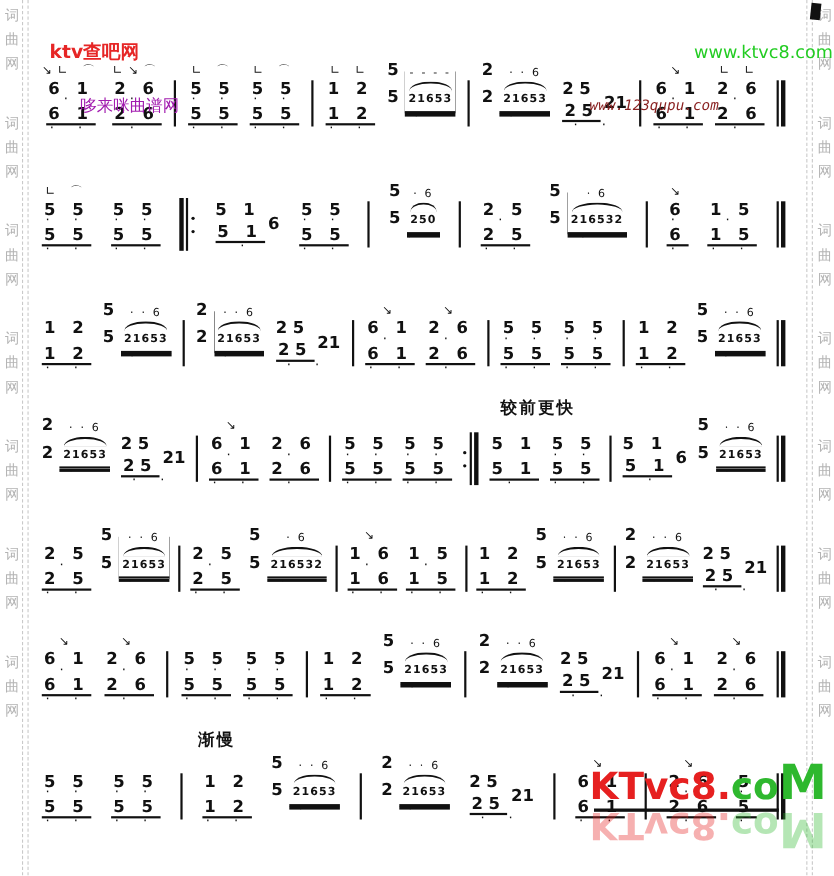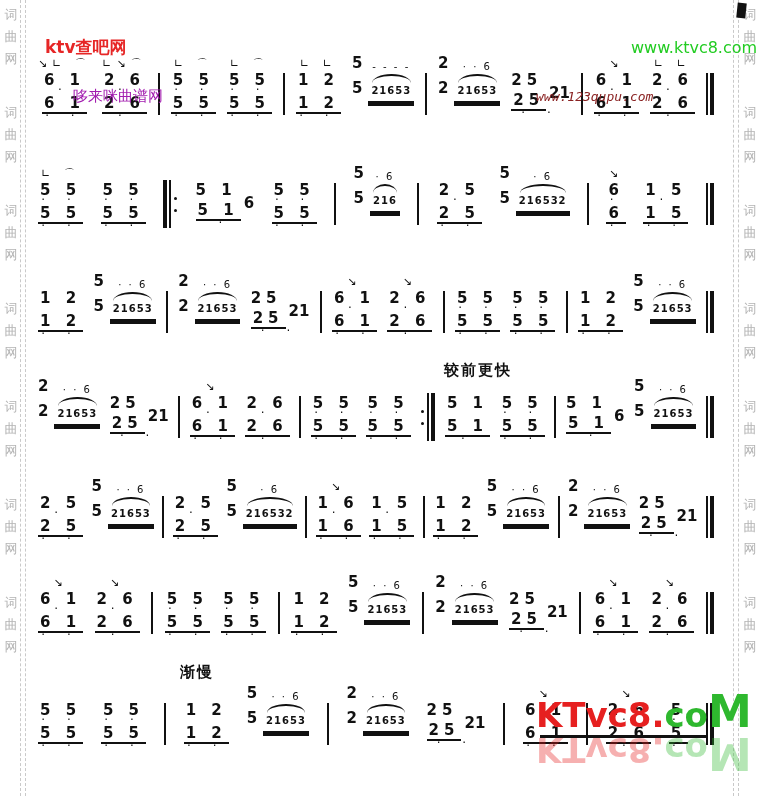--- a/index.html
+++ b/index.html
@@ -16,21 +16,21 @@
   .side-wm.left{left:2px;} .side-wm.right{left:741px;}
   .side-wm .grp{margin-bottom:32px;display:flex;flex-direction:column;align-items:center;}
 
   
   .site-red{position:absolute;left:45px;top:36px;font-size:17px;font-weight:bold;text-decoration:none;}
   .site-green{position:absolute;left:586px;top:38px;font-size:16px;text-decoration:none;margin-left:45px;}
   .wm-black{position:absolute;left:73px;top:87px;font-size:15px;color:#a21caf;z-index:5;}
   .wm-maroon{position:absolute;left:536px;top:89px;font-size:13px;z-index:5;
              font-family:"DejaVu Sans Mono",monospace;font-style:italic;}
   .tempo{position:absolute;font-size:15px;font-weight:bold;color:#111;letter-spacing:2px;}
-  .tempo1{left:444px;top:361px;} .tempo2{left:180px;top:663px;}
+  .tempo1{left:455px;top:361px;} .tempo2{left:180px;top:663px;}
 
   
   .system{position:absolute;left:38px;width:676px;display:flex;
           justify-content:space-between;align-items:flex-start;}
   .sys1{top:56px;} .sys2{top:166px;} .sys3{top:274px;} .sys4{top:379px;}
   .sys5{top:479px;} .sys6{top:575px;} .sys7{top:686px;}
 
   .cell{display:flex;flex-direction:column;align-items:center;}
   .orn{height:17px;font-size:11px;line-height:15px;letter-spacing:5px;white-space:pre;color:#111;}
   .num{font-size:15px;font-weight:bold;letter-spacing:5px;white-space:pre;line-height:15px;}
@@ -312,21 +312,21 @@
         </div>
         <div class="cell">
           <div class="body">
             <div class="col">
               <span class="num">5</span>
               <span class="num">5</span>
             </div>
             <div class="runwrap ul2">
               <div class="grace">· 6</div>
               <div class="arc"></div>
-              <span class="runnum">216</span>
+              <span class="runnum">250</span>
             </div>
           </div>
           <div class="d">·</div>
         </div>
         <div class="barcell">
           <div class="bar-s"></div>
         </div>
         <div class="cell">
           <div class="orn"></div>
           <div class="num">2 5</div>

